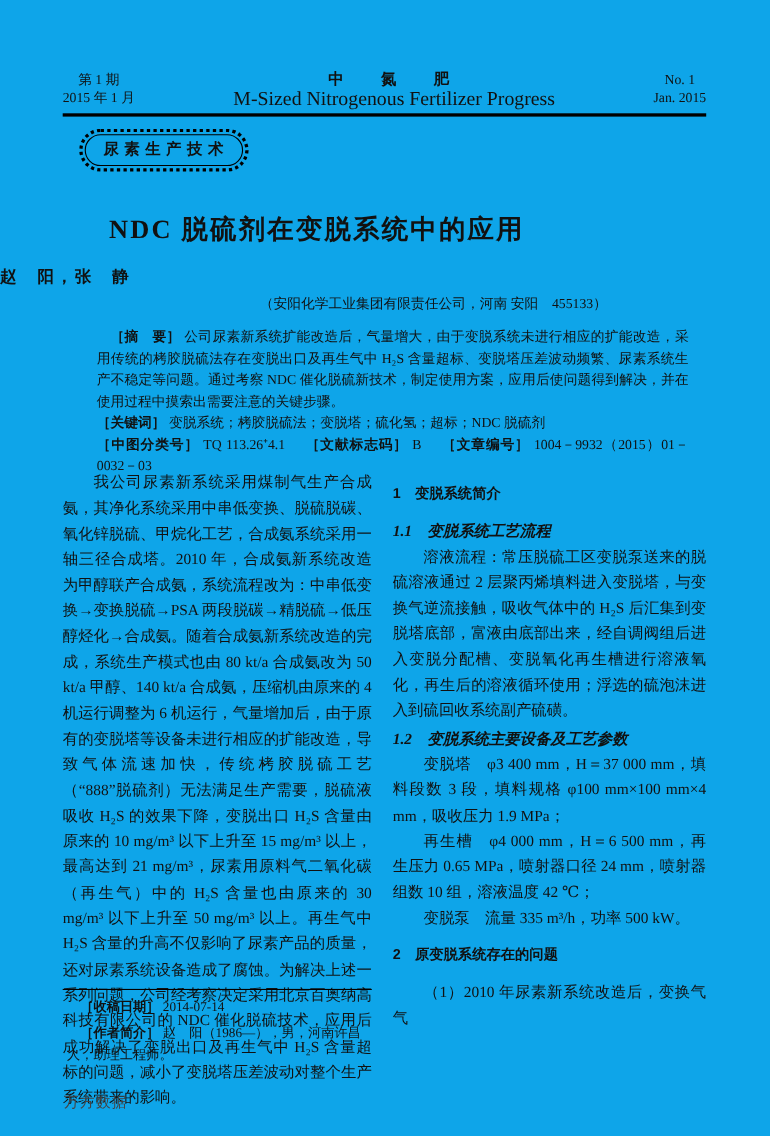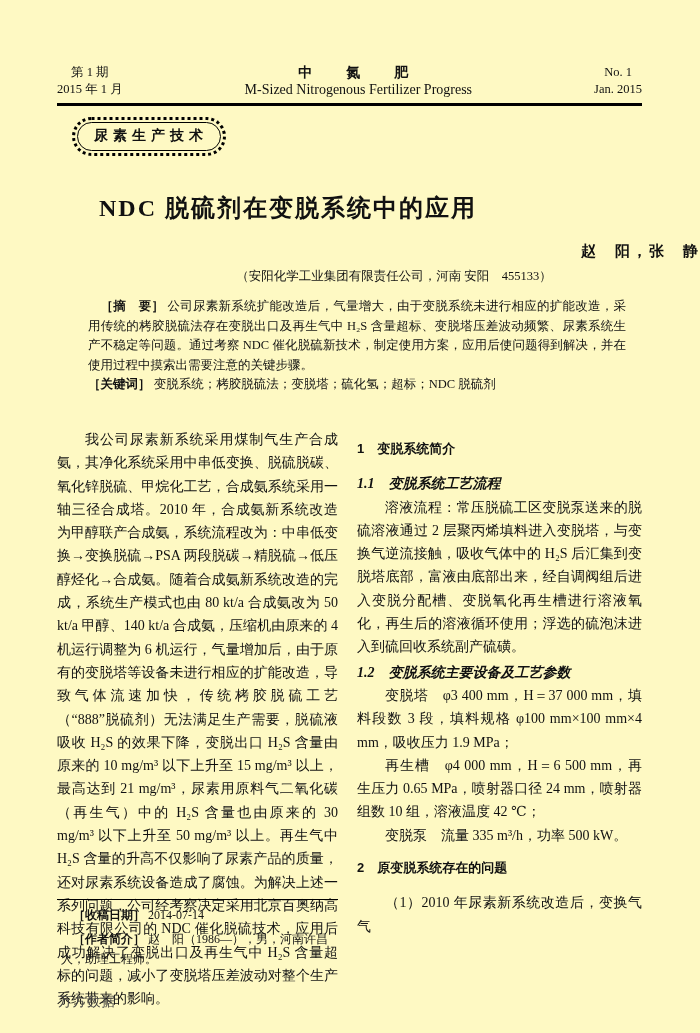--- a/index.html
+++ b/index.html
@@ -1,34 +1,34 @@
 <!DOCTYPE html>
 <html><head>
 <meta charset="utf-8">
 <style>
   html,body{margin:0;padding:0;background:#e8e8e8;}
   .page{
     position:relative;
     width:700px;height:1033px;
-    background:#fef9c3;
+    background:#0ea5e9;
     font-family:"Liberation Serif","DejaVu Serif",serif;
     color:#111;
     overflow:hidden;
   }
   
   .jheader{
     position:absolute;left:57px;top:64px;width:585px;
     display:flex;justify-content:space-between;align-items:flex-end;
     font-size:12.5px;line-height:17px;
   }
   .jheader .hl{text-align:center;}
   .jheader .hc{text-align:center;}
   .jheader .hr{text-align:center;}
   .jtitle-cn{font-weight:bold;font-size:14px;letter-spacing:10px;}
-  .jtitle-en{font-size:14px;}
+  .jtitle-en{font-size:18px;}
   .header-rule{
     position:absolute;left:57px;top:103px;width:585px;height:3px;
     background:#000;
   }
   
   .badge{
     position:absolute;left:72px;top:117px;
     border:3px dotted #000;border-radius:20px;padding:2px;
   }
   .badge-inner{
@@ -36,21 +36,21 @@
     padding:4px 12px 5px 16px;
     font-weight:bold;font-size:14px;letter-spacing:5px;white-space:nowrap;
   }
   
   .art-title{
     position:absolute;left:0;top:192px;width:576px;
     text-align:center;font-size:24px;font-weight:bold;letter-spacing:2px;
   }
   .art-authors{
     position:absolute;left:0;top:242px;width:700px;
-    text-align:right;font-size:15px;font-weight:bold;letter-spacing:2px;
+    text-align:left;font-size:15px;font-weight:bold;letter-spacing:2px;
   }
   .art-affil{
     position:absolute;left:0;top:268px;width:700px;
     text-align:center;font-size:12.5px;padding-left:44px;
   }
   
   .meta-block{
     position:absolute;left:88px;top:297px;width:538px;
     font-size:12.5px;line-height:19.5px;text-align:justify;font-family:Liberation Serif, serif;
   }
@@ -117,20 +117,21 @@
     <div class="badge-inner">尿素生产技术</div>
   </div>
 
   <div class="art-title">NDC 脱硫剂在变脱系统中的应用</div>
   <div class="art-authors">赵　阳，张　静</div>
   <div class="art-affil">（安阳化学工业集团有限责任公司，河南 安阳　455133）</div>
 
   <div class="meta-block">
     <p class="indent"><span class="lbl">［摘　要］</span> <span>公司尿素新系统扩能改造后，气量增大，由于变脱系统未进行相应的扩能改造，采用传统的栲胶脱硫法存在变脱出口及再生气中 H₂S 含量超标、变脱塔压差波动频繁、尿素系统生产不稳定等问题。通过考察 NDC 催化脱硫新技术，制定使用方案，应用后使问题得到解决，并在使用过程中摸索出需要注意的关键步骤。</span></p>
     <p class="meta-row"><span class="lbl">［关键词］</span> <span>变脱系统；栲胶脱硫法；变脱塔；硫化氢；超标；NDC 脱硫剂</span></p>
+    <p class="clc-row"><span class="lbl">［中图分类号］</span> <span>TQ 113.26⁺4.1</span><span class="clc-sep"></span><span class="lbl">［文献标志码］</span> <span>B</span><span class="clc-sep"></span><span class="lbl">［文章编号］</span> <span>1004－9932（2015）01－0032－03</span></p>
   </div>
 
   <div class="col col-left">
     <p>我公司尿素新系统采用煤制气生产合成氨，其净化系统采用中串低变换、脱硫脱碳、氧化锌脱硫、甲烷化工艺，合成氨系统采用一轴三径合成塔。2010 年，合成氨新系统改造为甲醇联产合成氨，系统流程改为：中串低变换→变换脱硫→PSA 两段脱碳→精脱硫→低压醇烃化→合成氨。随着合成氨新系统改造的完成，系统生产模式也由 80 kt/a 合成氨改为 50 kt/a 甲醇、140 kt/a 合成氨，压缩机由原来的 4 机运行调整为 6 机运行，气量增加后，由于原有的变脱塔等设备未进行相应的扩能改造，导致气体流速加快，传统栲胶脱硫工艺（“888”脱硫剂）无法满足生产需要，脱硫液吸收 H₂S 的效果下降，变脱出口 H₂S 含量由原来的 10 mg/m³ 以下上升至 15 mg/m³ 以上，最高达到 21 mg/m³，尿素用原料气二氧化碳（再生气）中的 H₂S 含量也由原来的 30 mg/m³ 以下上升至 50 mg/m³ 以上。再生气中 H₂S 含量的升高不仅影响了尿素产品的质量，还对尿素系统设备造成了腐蚀。为解决上述一系列问题，公司经考察决定采用北京百奥纳高科技有限公司的 NDC 催化脱硫技术，应用后成功解决了变脱出口及再生气中 H₂S 含量超标的问题，减小了变脱塔压差波动对整个生产系统带来的影响。</p>
   </div>
 
   <div class="footnote">
     <div class="footnote-rule"></div>
     <p><span class="lbl">［收稿日期］</span> <span>2014-07-14</span></p>
     <p><span class="lbl">［作者简介］</span> <span>赵　阳（1986—），男，河南许昌人，助理工程师。</span></p>

